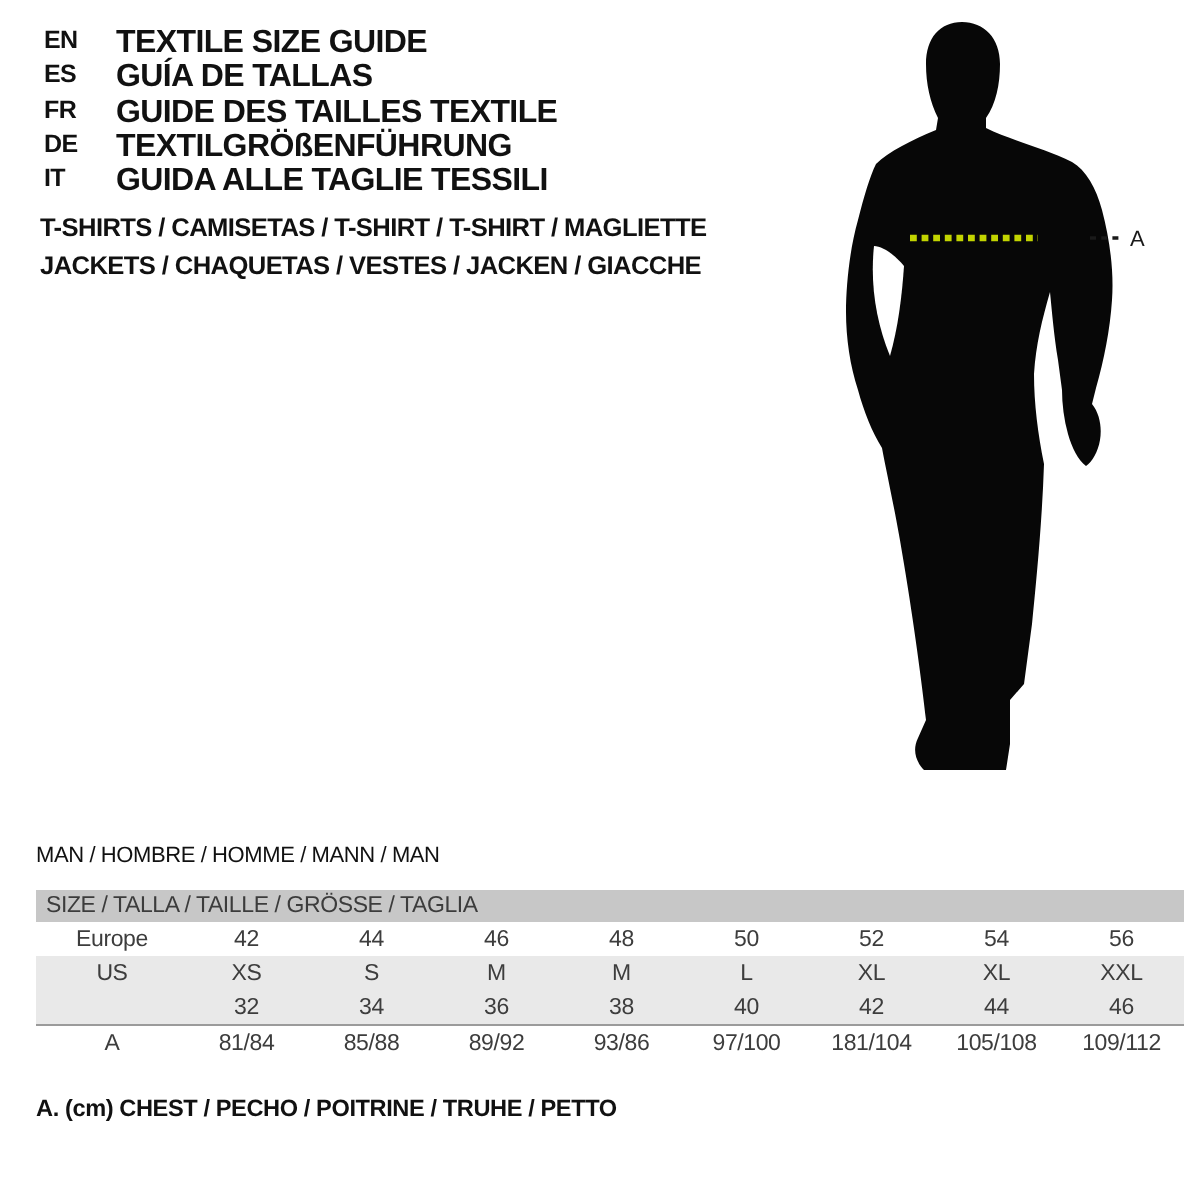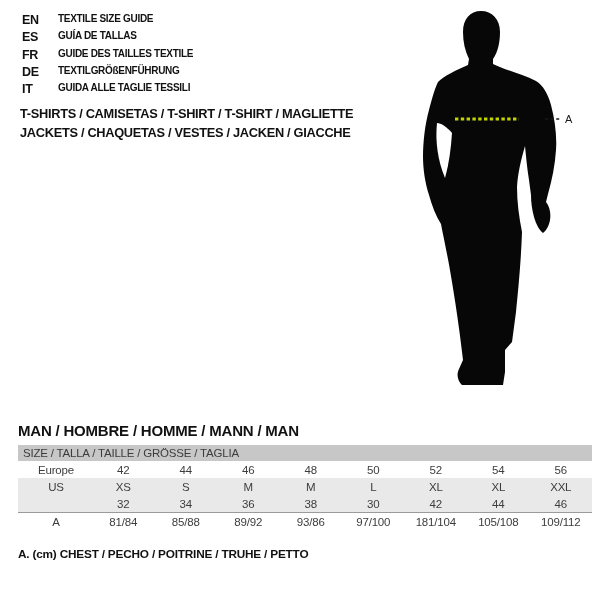--- a/index.html
+++ b/index.html
@@ -4,30 +4,30 @@
 <style>
   html,body{margin:0;padding:0;background:#ffffff;}
   .canvas{
     position:relative;width:600px;height:600px;background:#ffffff;overflow:hidden;
     font-family:"Liberation Sans","DejaVu Sans",sans-serif;color:#111;
   }
   
   .lang-block{position:absolute;left:22px;top:13px;}
   .lang-row{display:flex;height:17.3px;align-items:flex-start;}
   .lang-code{width:36px;font-size:12.5px;font-weight:700;letter-spacing:-0.3px;}
-  .lang-label{font-size:10px;font-weight:700;letter-spacing:-0.3px;white-space:nowrap;}
+  .lang-label{font-size:16px;font-weight:700;letter-spacing:-0.3px;white-space:nowrap;}
   
   .product-lines{position:absolute;left:20px;top:105px;}
   .product-line{font-size:12.8px;font-weight:700;letter-spacing:-0.3px;line-height:18.6px;white-space:nowrap;}
   
   .figure-area{position:absolute;left:370px;top:2px;width:215px;height:392px;}
   .figure-area svg{display:block;}
   .measure-a-text{font-family:"Liberation Sans",sans-serif;font-size:11px;fill:#1a1a1a;}
   
-  .section-heading{position:absolute;left:18px;top:422px;font-size:15px;font-weight:700;letter-spacing:-0.2px;}
+  .section-heading{position:absolute;left:18px;top:422px;font-size:11px;font-weight:400;letter-spacing:-0.2px;}
   
   .size-table{position:absolute;left:18px;top:445px;width:574px;font-size:11.5px;color:#3d3d3d;letter-spacing:-0.2px;}
   .t-header{height:16px;line-height:16px;background:var(--table-header-bg,#c7c7c7);padding-left:5px;color:#3c3c3c;font-weight:400;}
   .t-row{display:flex;height:17px;align-items:center;}
   .t-row.shade{background:var(--table-shade-bg,#e9e9e9);}
   .t-row.topline{border-top:1px solid #9b9b9b;}
   .t-label{width:72px;padding-left:2px;text-align:center;}
   .t-cell{flex:1;text-align:center;}
   
   .footnote{position:absolute;left:18px;top:547px;font-size:11.8px;font-weight:700;letter-spacing:-0.2px;}
@@ -147,21 +147,21 @@
           <div class="t-cell">XL</div>
           <div class="t-cell">XL</div>
           <div class="t-cell">XXL</div>
         </div>
         <div class="t-row shade">
           <div class="t-label"></div>
           <div class="t-cell">32</div>
           <div class="t-cell">34</div>
           <div class="t-cell">36</div>
           <div class="t-cell">38</div>
-          <div class="t-cell">30</div>
+          <div class="t-cell">40</div>
           <div class="t-cell">42</div>
           <div class="t-cell">44</div>
           <div class="t-cell">46</div>
         </div>
         <div class="t-row topline">
           <div class="t-label">A</div>
           <div class="t-cell">81/84</div>
           <div class="t-cell">85/88</div>
           <div class="t-cell">89/92</div>
           <div class="t-cell">93/86</div>

